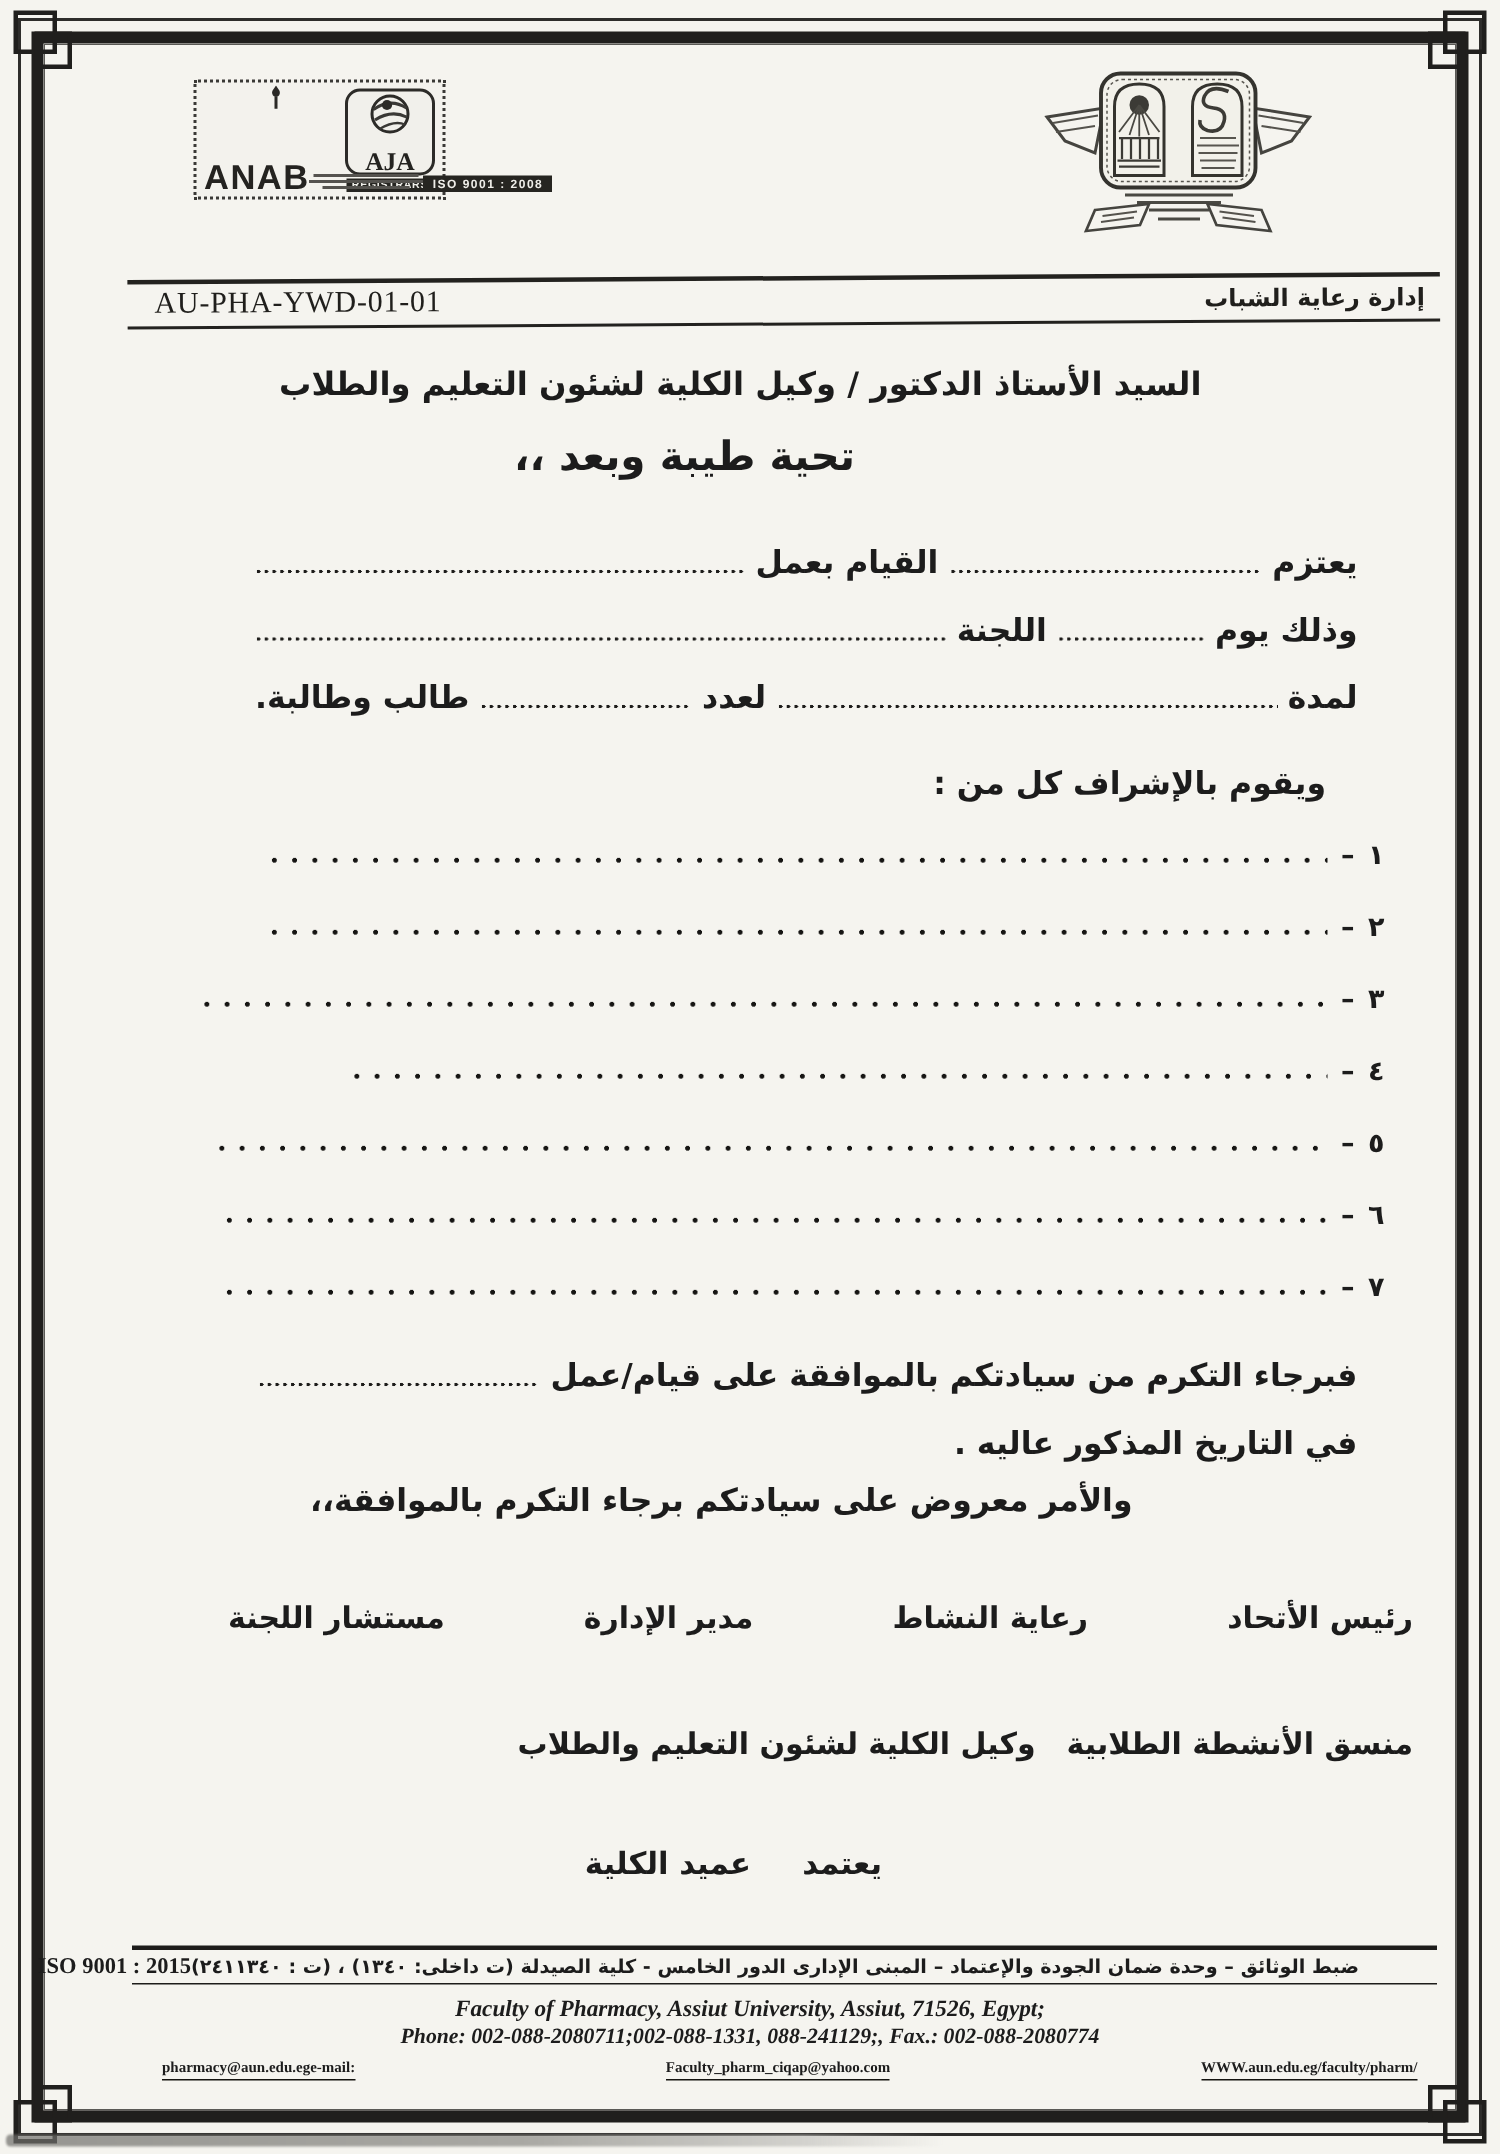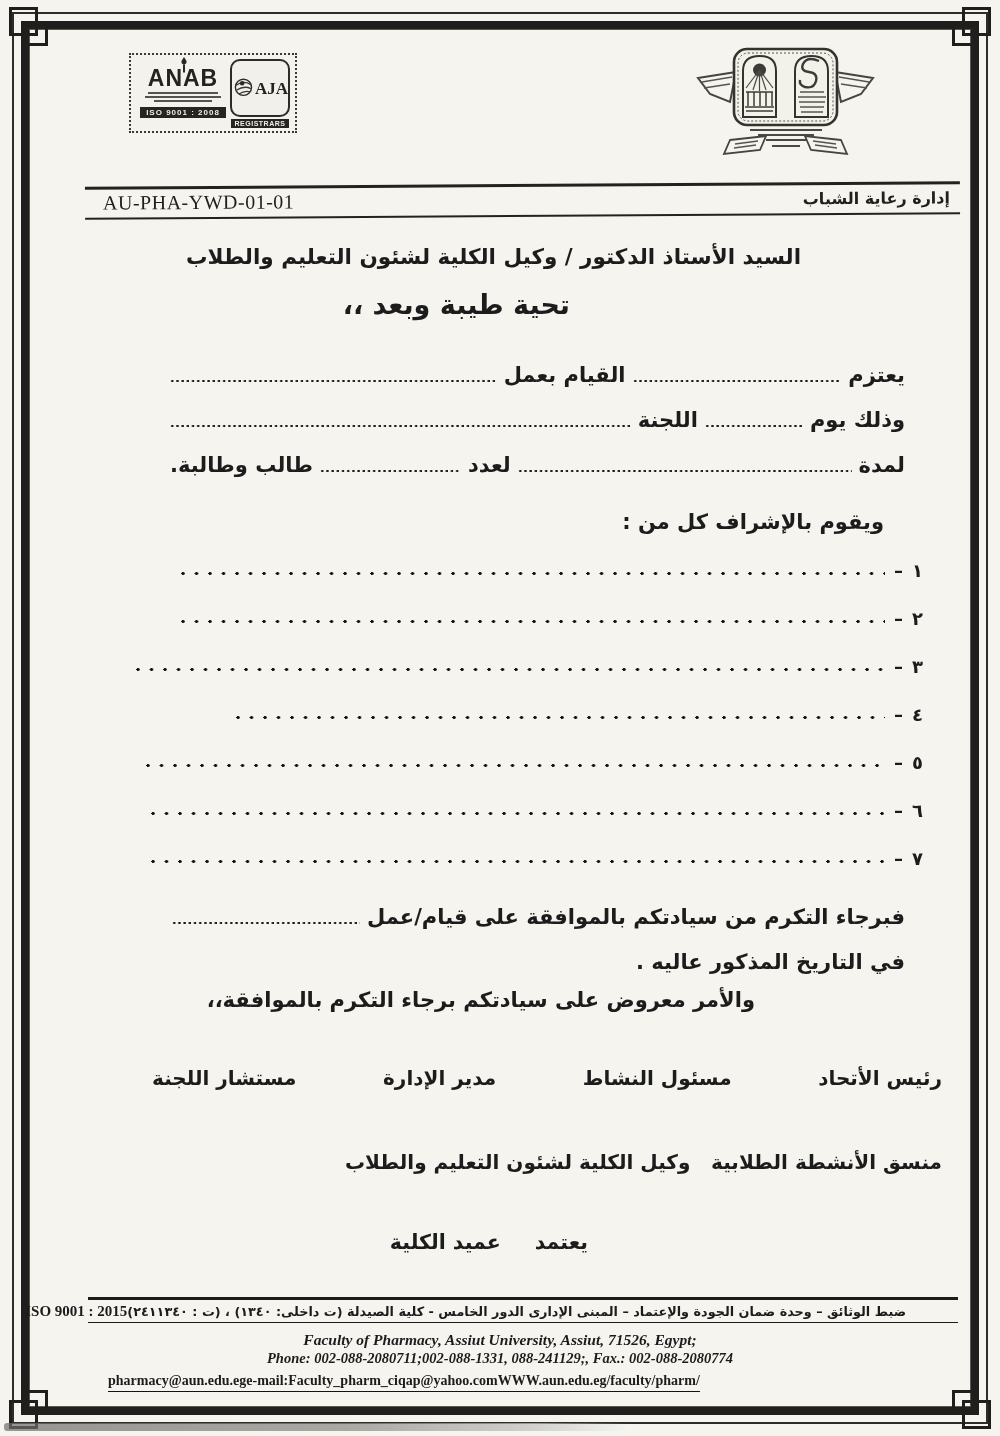--- a/index.html
+++ b/index.html
@@ -22,32 +22,32 @@
   .c-tr{right:8px;top:6px;transform:scaleX(-1);}
   .c-bl{left:8px;bottom:6px;transform:scaleY(-1);}
   .c-br{right:8px;bottom:6px;transform:scale(-1,-1);}
   .edge-smudge{position:absolute;left:4px;bottom:5px;width:625px;height:8px;
     background:linear-gradient(90deg,#6f6e6a 0%,#8a8984 55%,#c4c3bf 85%,transparent 100%);
     opacity:.7;filter:blur(.6px);border-radius:3px;}
 
   
   .cert-box{position:absolute;left:129px;top:53px;width:168px;height:80px;
     border:2px dotted #3a3936;background:#f3f2ed;display:flex;padding:4px 5px 3px 5px;box-sizing:border-box;}
-  .anab{width:94px;display:flex;flex-direction:column;align-items:center;position:relative;}
+  .anab{width:94px;display:flex;flex-direction:row;align-items:flex-end;position:relative;}
   .anab-name{font-weight:700;font-size:23px;letter-spacing:1px;line-height:20px;margin-top:9px;
     font-family:"Liberation Sans",sans-serif;color:#242320;}
   .torch{position:absolute;top:-2px;left:42px;}
   .tiny-lines{width:78px;margin-top:2px;}
   .tiny-lines div{height:2px;background:#55534f;margin:2px auto;}
   .tl1{width:70px;}.tl2{width:76px;}.tl3{width:58px;}
   .iso-bar{margin-top:3px;background:#262521;color:#efeee9;font-size:8px;font-weight:700;
     padding:1px 6px;letter-spacing:1px;white-space:nowrap;font-family:"Liberation Sans",sans-serif;}
   .aja{flex:1;display:flex;flex-direction:column;align-items:center;}
   .aja-frame{width:56px;height:56px;border:2.5px solid #2c2b28;border-radius:10px;
-    display:flex;align-items:center;justify-content:center;background:#f1f0eb;}
+    display:flex;flex-direction:column;align-items:center;justify-content:space-between;background:#f1f0eb;}
   .aja-name{font-family:"Liberation Serif",serif;font-weight:700;font-size:17px;line-height:15px;color:#242320;}
   .aja-bar{margin-top:2px;background:#262521;color:#efeee9;font-size:7px;font-weight:700;
     padding:1px 4px;letter-spacing:.5px;font-family:"Liberation Sans",sans-serif;}
 
   
   .stamp{position:absolute;left:688px;top:44px;width:195px;height:118px;}
 
   
   .code-band{position:absolute;top:184px;left:85px;right:40px;transform:rotate(-.35deg);}
   .band-rule{height:2px;background:#23221f;}
@@ -93,22 +93,22 @@
   .f-rule{height:2.5px;background:#1d1c1a;margin:0 42px 0 88px;}
   .f-rule.thin{height:1.6px;}
   .iso-row{display:flex;direction:rtl;justify-content:space-between;align-items:baseline;
     margin:3px 94px 2px 146px;}
   .iso-ar{font-size:12.8px;font-weight:700;white-space:nowrap;}
   .iso-en{direction:ltr;font-family:"Liberation Serif",serif;font-weight:700;font-size:15px;white-space:nowrap;}
   .addr{text-align:center;font-family:"Liberation Serif",serif;font-style:italic;font-weight:700;
     font-size:15.5px;margin-top:8px;}
   .phone{text-align:center;font-family:"Liberation Serif",serif;font-style:italic;font-weight:700;
     font-size:14.5px;margin-top:1px;}
-  .emails{display:flex;margin:6px 55px 0 108px;
-    font-family:"Liberation Serif",serif;font-weight:700;font-size:14px;}
+  .emails{display:flex;justify-content:space-between;margin:6px 55px 0 108px;
+    font-family:"Liberation Serif",serif;font-weight:700;font-size:10px;}
   .emails .u{border-bottom:1.6px solid #14130f;padding-bottom:2px;white-space:nowrap;}
 </style>
 </head>
 <body>
 
 <div>
 
   <div class="frame-thin"></div>
   <div class="frame-thick"></div>
   <div class="corner c-tl">
@@ -265,21 +265,21 @@
     <div class="frow request-row">
       <span class="lab">فبرجاء التكرم من سيادتكم بالموافقة على قيام/عمل</span>
       <span class="dots fg g1"></span>
     </div>
 
     <div class="date-ref">في التاريخ المذكور عاليه .</div>
     <div class="closing">والأمر معروض على سيادتكم برجاء التكرم بالموافقة،،</div>
 
     <div class="sig-row1">
       <span>رئيس الأتحاد</span>
-      <span>مسئول النشاط</span>
+      <span>رعاية النشاط</span>
       <span>مدير الإدارة</span>
       <span>مستشار اللجنة</span>
     </div>
 
     <div class="sig-row2">
       <span>منسق الأنشطة الطلابية</span>
       <span>وكيل الكلية لشئون التعليم والطلاب</span>
     </div>
 
     <div class="approve-row">

